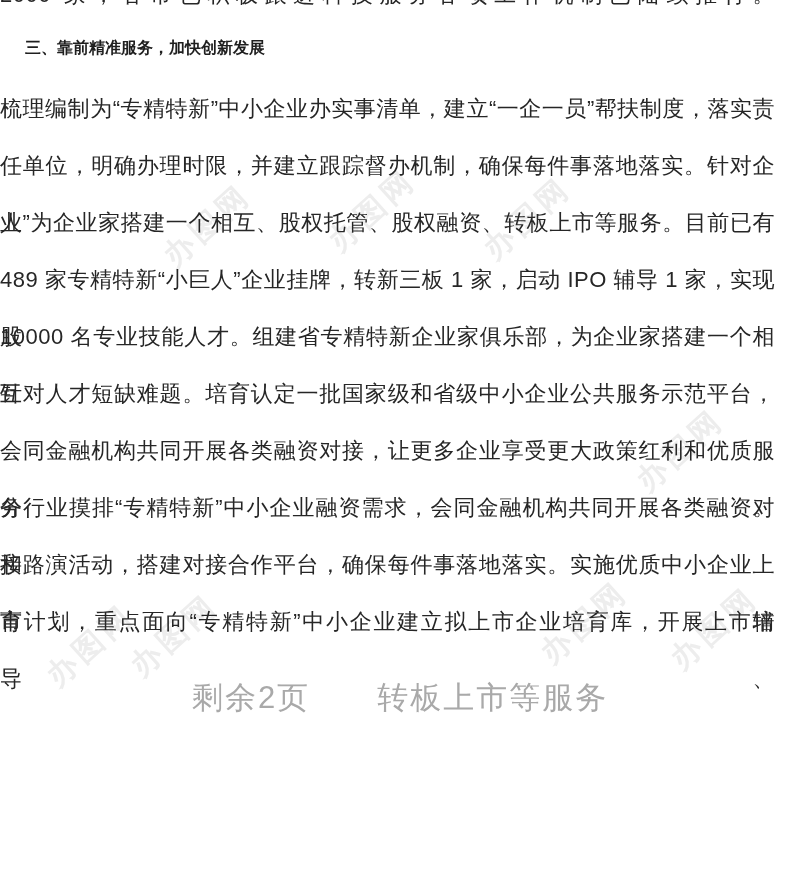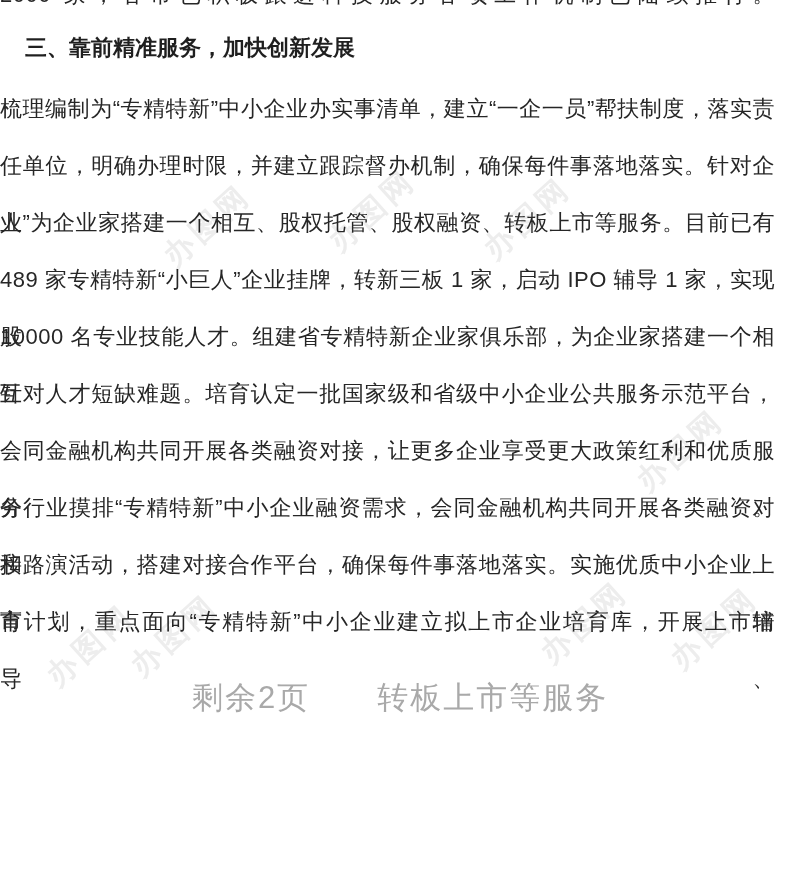--- a/index.html
+++ b/index.html
@@ -36,21 +36,21 @@
   .line{
     margin-right:25px;
     font-size:22px;
     letter-spacing:0.5px;
     text-align:justify;
     text-align-last:justify;
     color:#262626;
   }
   .heading{
     margin:24px 25px 0 25px;
-    font-size:22px;
+    font-size:16px;
     line-height:30px;
     font-weight:bold;
     color:#1f1f1f;
     text-align:left;
     text-align-last:left;
   }
   .body-block{margin-top:17px;}
   .body-block .line{
     height:57px;
     line-height:57px;

